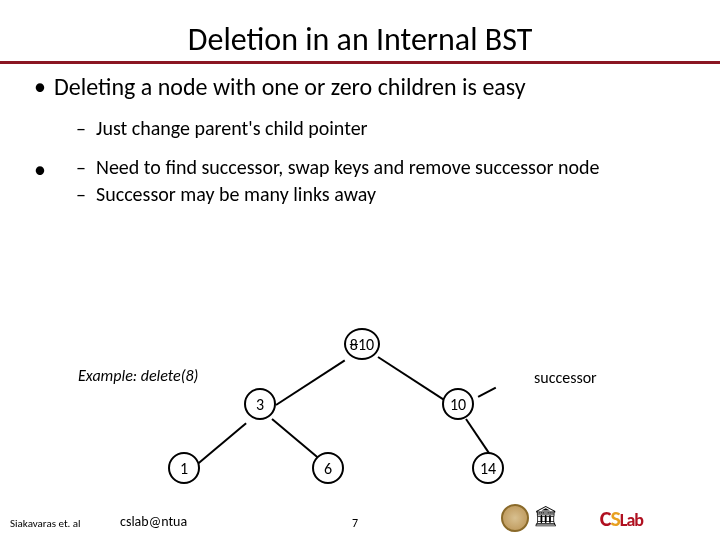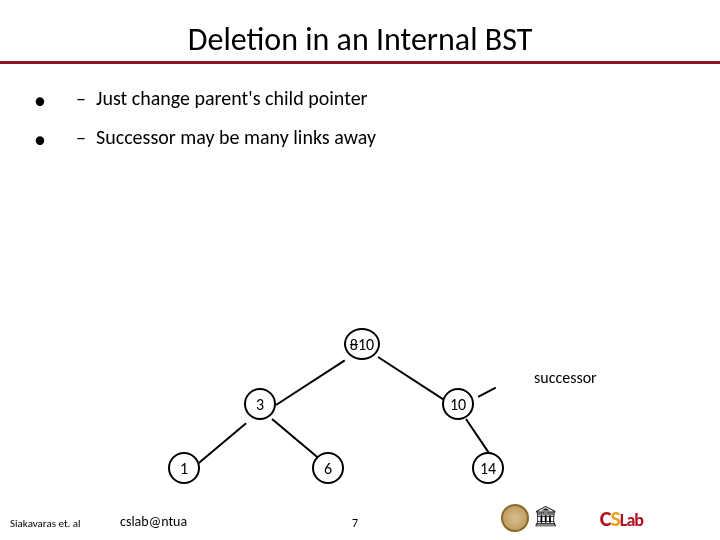--- a/index.html
+++ b/index.html
@@ -35,34 +35,39 @@
 </head>
 <body>
 
 <div class="title-wrap">
   <div class="title">Deletion in an Internal BST</div>
   <div class="title-underline"></div>
 </div>
 
 <div class="content">
   <ul class="main">
-    <li>
+    <li><span>Deleting a node with one or zero children is easy</span>
       <ul class="sub">
         <li>Just change parent's child pointer</li>
       </ul>
     </li>
     <li>
       <ul class="sub">
+        <li>Need to find successor, swap keys and remove successor node</li>
         <li>Successor may be many links away</li>
       </ul>
     </li>
   </ul>
 </div>
 
 <div class="diagram">
+  <div class="dlabel" style="left:78px; top:38px;">
+    <span>Example:</span>
+    <span>delete(8)</span>
+  </div>
   <div class="succlabel" style="left:490px; top:40px;">successor</div>
 
   <div class="node" style="left:344px; top:0px; width:36px;">
     <span class="strike">8</span>
       <span>10</span>
   </div>
   <div class="node" style="left:244px; top:60px;">3</div>
   <div class="node" style="left:442px; top:60px;">10</div>
   <div class="node" style="left:168px; top:124px;">1</div>
   <div class="node" style="left:312px; top:124px;">6</div>

